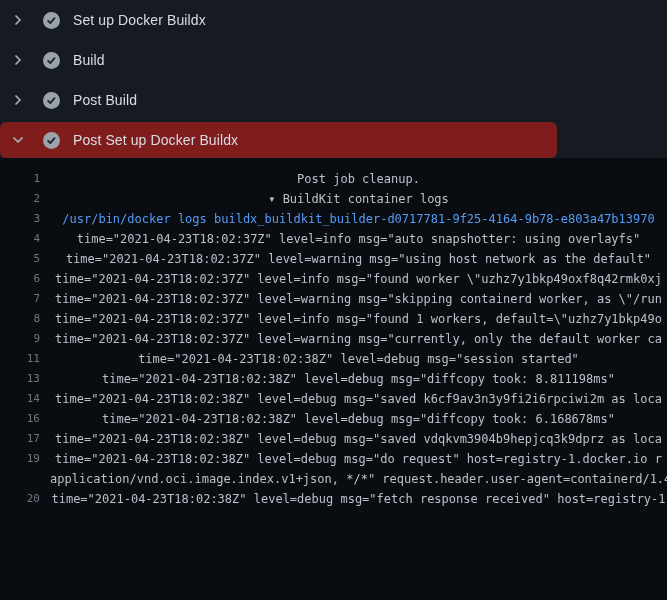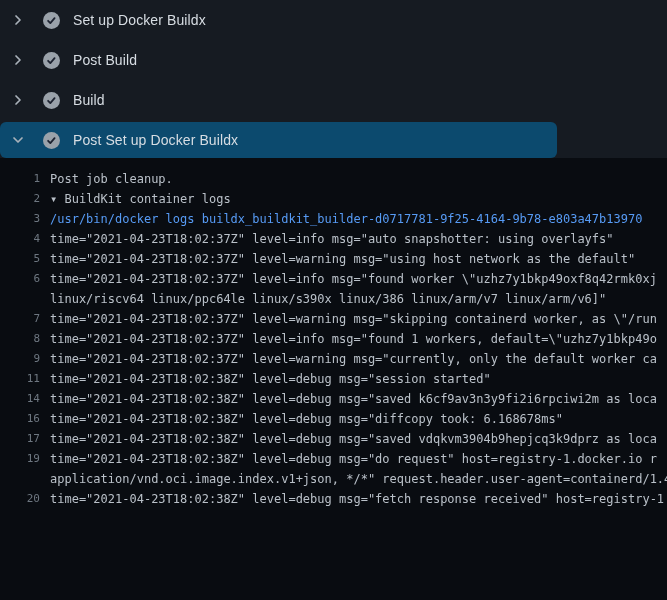--- a/index.html
+++ b/index.html
@@ -9,40 +9,40 @@
     font-family:"Liberation Sans","DejaVu Sans",sans-serif;
     color:#d7dde3;
   }
   .steps { width:557px; }
   .step-row {
     height:40px; display:flex; align-items:center;
     padding-left:10px; cursor:pointer;
   }
   .step-row.expanded {
     height:36px; margin-top:2px;
-    background:#0c4a6e; border-radius:6px;
+    background:#7f1d1d; border-radius:6px;
   }
   .chev { width:16px; height:16px; flex:0 0 16px; display:flex; align-items:center; justify-content:center; }
   .check { width:17px; height:17px; flex:0 0 17px; margin-left:17px; }
   .step-title { margin-left:13px; font-size:14px; color:#d7dde3; letter-spacing:.1px; }
 
   .log-area {
     position:absolute; left:0; top:158px; width:667px; height:442px;
     background:#090c11; overflow:hidden;
     font-family:"DejaVu Sans Mono","Liberation Mono",monospace;
     font-size:12px; line-height:20px; color:#bac1c9;
     padding-top:11px;
   }
   .log-row { display:flex; white-space:pre; height:20px; overflow:hidden; }
   .ln {
     flex:0 0 40px; text-align:right; color:#6e7781;
     text-decoration:none; font-size:11px; line-height:20px;
     cursor:pointer; user-select:none;
   }
-  .lt { padding-left:10px; flex:1 1 auto; overflow:hidden; }
+  .lt { padding-left:10px; flex:1 1 auto; overflow:hidden;text-align:center; }
   .log-row.indent1 .lt { padding-left:10px; }
   .log-row.command .lt { color:#579bf5; }
   .group-marker { color:#bac1c9; cursor:pointer; }
 </style>
 </head>
 <body>
 
 <div class="steps">
 
   <div class="step-row">
@@ -65,36 +65,36 @@
       <svg width="16" height="16" viewBox="0 0 16 16">
           <path d="M6 4l4 4-4 4" fill="none" stroke="#aab2ba" stroke-width="1.7" stroke-linecap="round" stroke-linejoin="round"></path>
         </svg>
     </span>
     <span class="check">
       <svg width="17" height="17" viewBox="0 0 16 16">
           <circle cx="8" cy="8" r="8" fill="#9aa2aa"></circle>
           <path d="M4.8 8.3l2.1 2.1 4-4.6" fill="none" stroke="#1c2230" stroke-width="1.7" stroke-linecap="round" stroke-linejoin="round"></path>
         </svg>
     </span>
-    <span class="step-title">Post Build</span>
+    <span class="step-title">Build</span>
   </div>
 
   <div class="step-row">
     <span class="chev">
       <svg width="16" height="16" viewBox="0 0 16 16">
           <path d="M6 4l4 4-4 4" fill="none" stroke="#aab2ba" stroke-width="1.7" stroke-linecap="round" stroke-linejoin="round"></path>
         </svg>
     </span>
     <span class="check">
       <svg width="17" height="17" viewBox="0 0 16 16">
           <circle cx="8" cy="8" r="8" fill="#9aa2aa"></circle>
           <path d="M4.8 8.3l2.1 2.1 4-4.6" fill="none" stroke="#1c2230" stroke-width="1.7" stroke-linecap="round" stroke-linejoin="round"></path>
         </svg>
     </span>
-    <span class="step-title">Build</span>
+    <span class="step-title">Post Build</span>
   </div>
 
   <div class="step-row expanded">
     <span class="chev">
       <svg width="16" height="16" viewBox="0 0 16 16">
           <path d="M4 6l4 4 4-4" fill="none" stroke="#aab2ba" stroke-width="1.7" stroke-linecap="round" stroke-linejoin="round"></path>
         </svg>
     </span>
     <span class="check">
       <svg width="17" height="17" viewBox="0 0 16 16">
@@ -108,25 +108,25 @@
 </div>
 
 <div class="log-area">
   <div id="log-lines">
       <div class="log-row indent0"><a class="ln">1</a><span class="lt">Post job cleanup.</span></div>
       <div class="log-row indent0"><a class="ln">2</a><span class="lt"><span class="group-marker">▾</span><span> BuildKit container logs</span></span></div>
       <div class="log-row indent1 command"><a class="ln">3</a><span class="lt">/usr/bin/docker logs buildx_buildkit_builder-d0717781-9f25-4164-9b78-e803a47b13970</span></div>
       <div class="log-row indent1"><a class="ln">4</a><span class="lt">time="2021-04-23T18:02:37Z" level=info msg="auto snapshotter: using overlayfs"</span></div>
       <div class="log-row indent1"><a class="ln">5</a><span class="lt">time="2021-04-23T18:02:37Z" level=warning msg="using host network as the default"</span></div>
       <div class="log-row indent1"><a class="ln">6</a><span class="lt">time="2021-04-23T18:02:37Z" level=info msg="found worker \"uzhz7y1bkp49oxf8q42rmk0xj</span></div>
-      <div class="log-row indent0"><a class="ln"></a><span class="lt">linux/riscv64 linux/ppc64le linux/s390x linux/386 linux/arm/v7 linux/arm/v6]"</span></div>
       <div class="log-row indent1"><a class="ln">7</a><span class="lt">time="2021-04-23T18:02:37Z" level=warning msg="skipping containerd worker, as \"/run</span></div>
       <div class="log-row indent1"><a class="ln">8</a><span class="lt">time="2021-04-23T18:02:37Z" level=info msg="found 1 workers, default=\"uzhz7y1bkp49o</span></div>
       <div class="log-row indent1"><a class="ln">9</a><span class="lt">time="2021-04-23T18:02:37Z" level=warning msg="currently, only the default worker ca</span></div>
       <div class="log-row indent1"><a class="ln">11</a><span class="lt">time="2021-04-23T18:02:38Z" level=debug msg="session started"</span></div>
+      <div class="log-row indent1"><a class="ln">13</a><span class="lt">time="2021-04-23T18:02:38Z" level=debug msg="diffcopy took: 8.811198ms"</span></div>
       <div class="log-row indent1"><a class="ln">14</a><span class="lt">time="2021-04-23T18:02:38Z" level=debug msg="saved k6cf9av3n3y9fi2i6rpciwi2m as loca</span></div>
       <div class="log-row indent1"><a class="ln">16</a><span class="lt">time="2021-04-23T18:02:38Z" level=debug msg="diffcopy took: 6.168678ms"</span></div>
       <div class="log-row indent1"><a class="ln">17</a><span class="lt">time="2021-04-23T18:02:38Z" level=debug msg="saved vdqkvm3904b9hepjcq3k9dprz as loca</span></div>
       <div class="log-row indent1"><a class="ln">19</a><span class="lt">time="2021-04-23T18:02:38Z" level=debug msg="do request" host=registry-1.docker.io r</span></div>
       <div class="log-row indent0"><a class="ln"></a><span class="lt">application/vnd.oci.image.index.v1+json, */*" request.header.user-agent=containerd/1.4</span></div>
       <div class="log-row indent1"><a class="ln">20</a><span class="lt">time="2021-04-23T18:02:38Z" level=debug msg="fetch response received" host=registry-1</span></div>
     </div>
 </div>
 
 </body></html>

